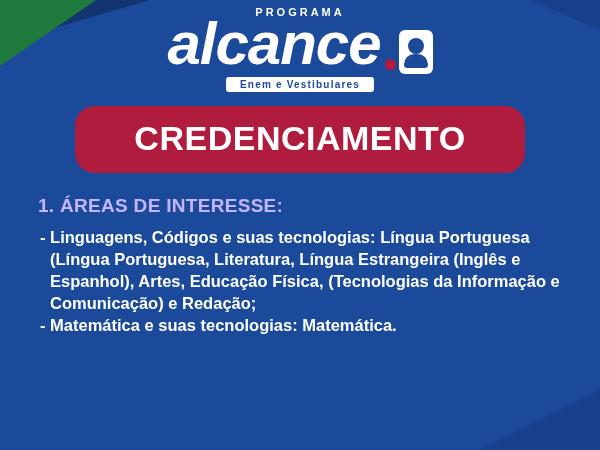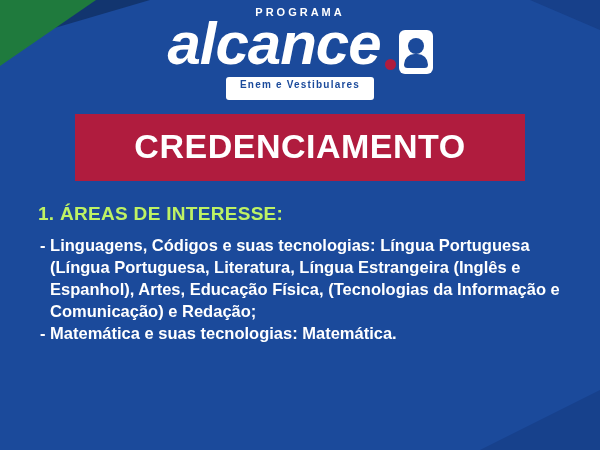--- a/index.html
+++ b/index.html
@@ -126,48 +126,48 @@
     border-radius: 12px 12px 4px 4px;
     background: #1b4a9b;
   }
   .logo-sub {
     display: inline-block;
     background: #ffffff;
     color: #1b4a9b;
     font-size: 10px;
     font-weight: bold;
     letter-spacing: 1.2px;
-    padding: 2px 14px 10px 14px;
+    padding: 2px 14px 2px 14px;
     border-radius: 3px;
     margin-top: 2px;
   }
 
   
   .title-banner {
     position: relative;
     margin: 14px auto 0 auto;
     width: 430px;
     background: #b01c3e;
-    border-radius: 0;
+    border-radius: 20px;
     padding: 14px 10px 16px 10px;
     text-align: center;
     z-index: 4;
   }
   .title-line {
     color: #ffffff;
     font-size: 34px;
     font-weight: bold;
     line-height: 1.08;
     letter-spacing: 0.5px;
   }
 
   
   .section-heading {
     margin: 22px 11px 0 38px;
-    color: #bef264;
+    color: #c4b5fd;
     font-size: 19px;
     font-weight: bold;
     letter-spacing: 0.3px;
   }
 
   
   .body-list {
     margin: 10px 26px 0 40px;
     color: #ffffff;
     font-size: 16.5px;

